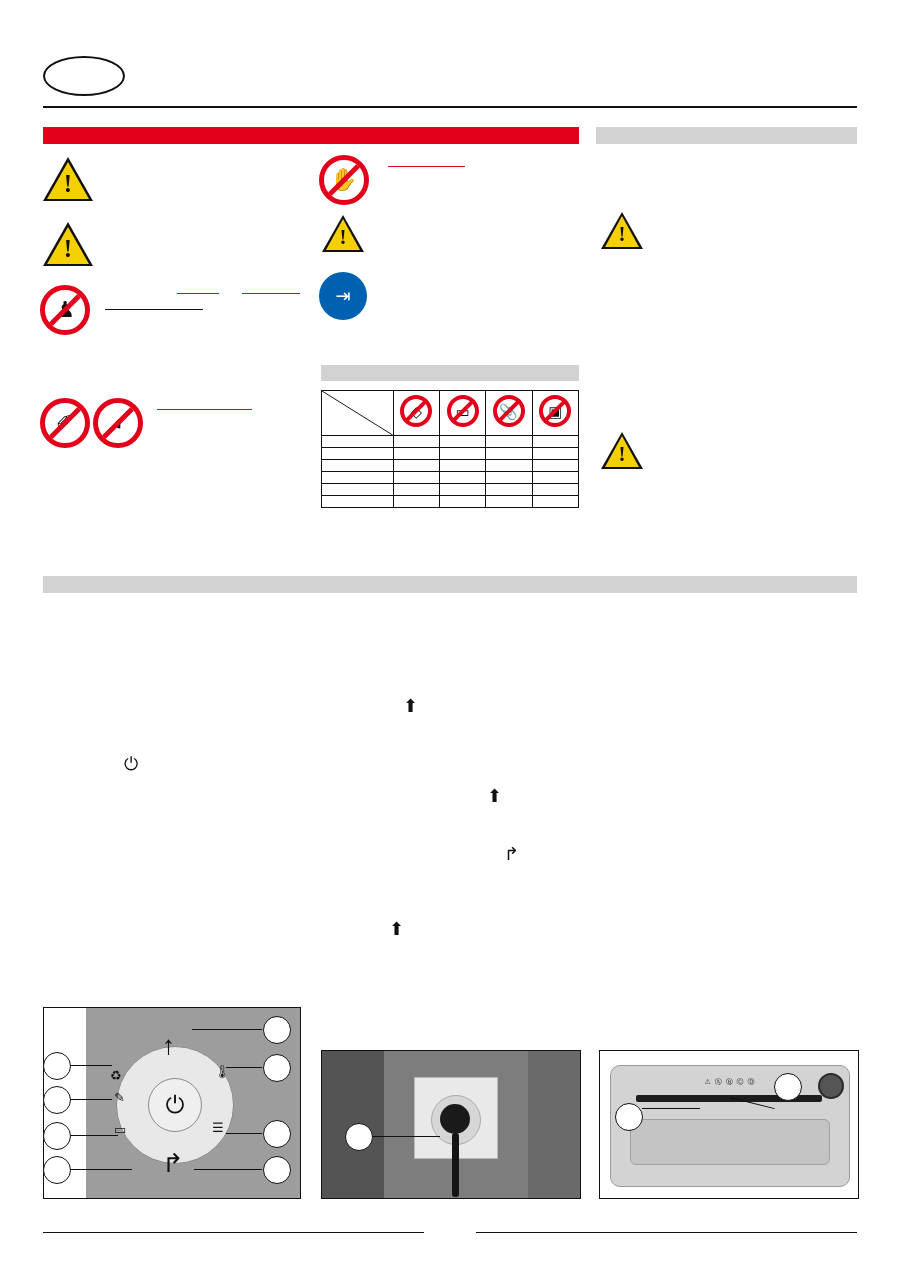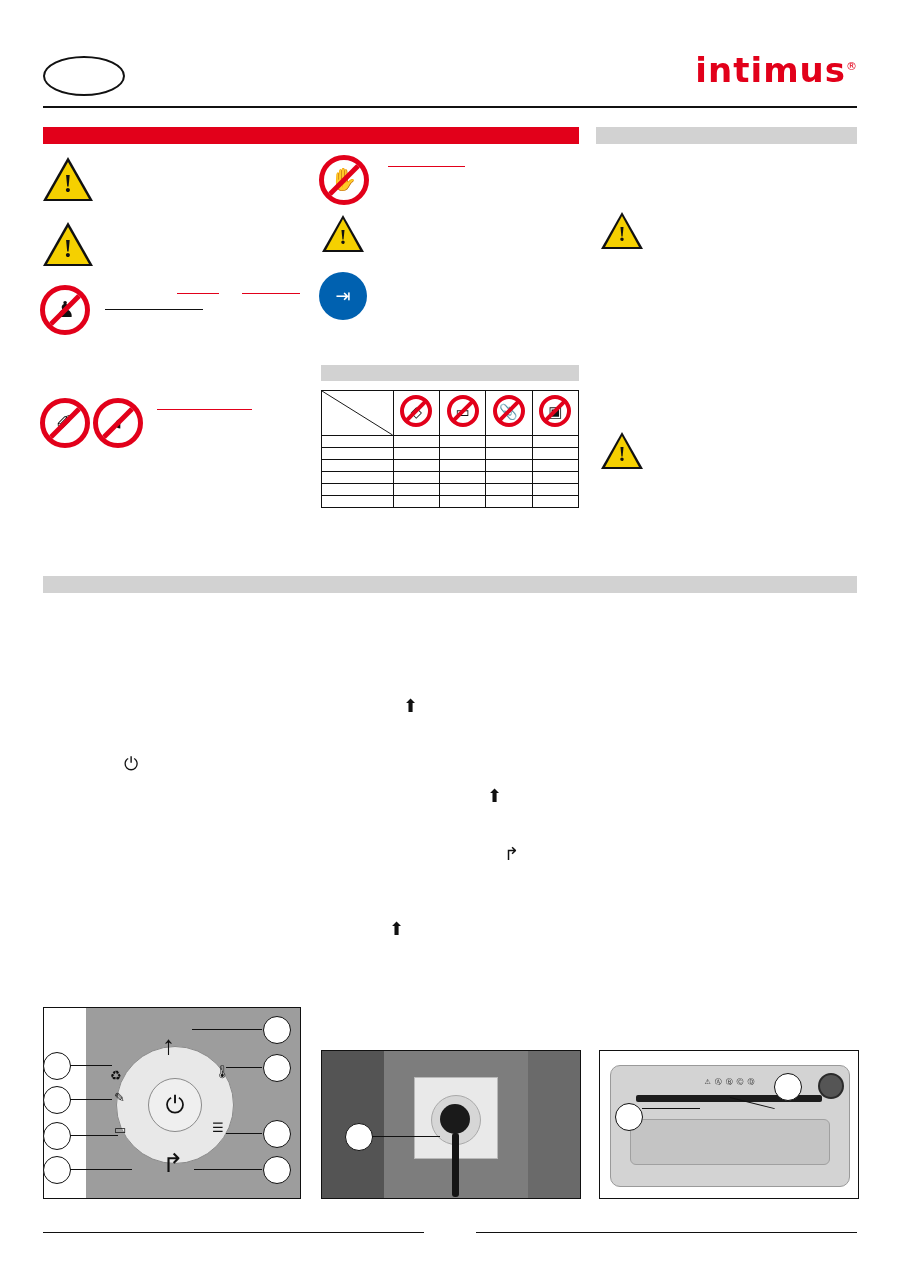--- a/index.html
+++ b/index.html
@@ -136,23 +136,20 @@
 
   
   .footrule{position:absolute;height:1px;background:#111;}
 </style>
 </head>
 <body>
 
 <div class="page">
 
   <div class="logo-ellipse"></div>
-  <div class="brand">
-    <span>intimus</span><span class="reg">®</span>
-  </div>
   <div class="rule-top"></div>
 
   <div class="redbar"></div>
   <div class="greybar-r"></div>
   <div class="greybar-wide"></div>
 
   <div class="tri-outer" style="left:43px;top:157px;">
     <span class="t1"></span>
       <span class="t2"></span>
     <span class="bang">!</span>

